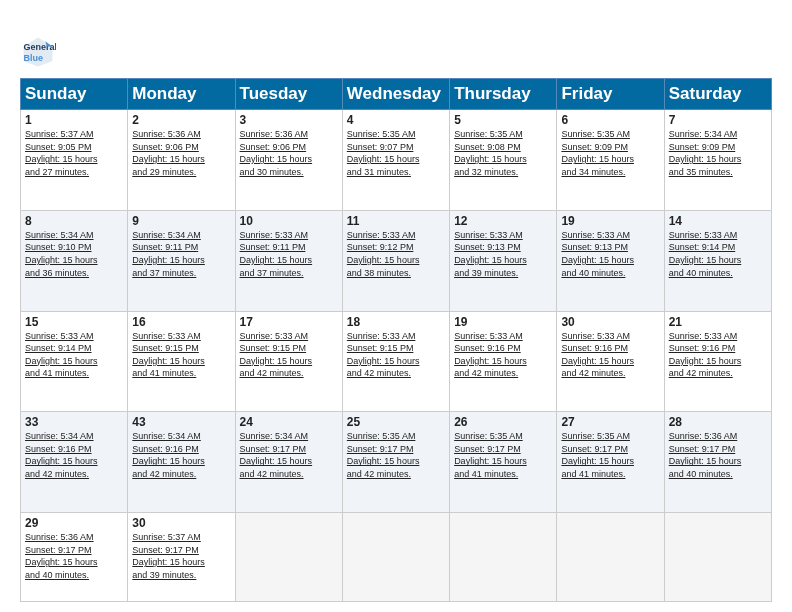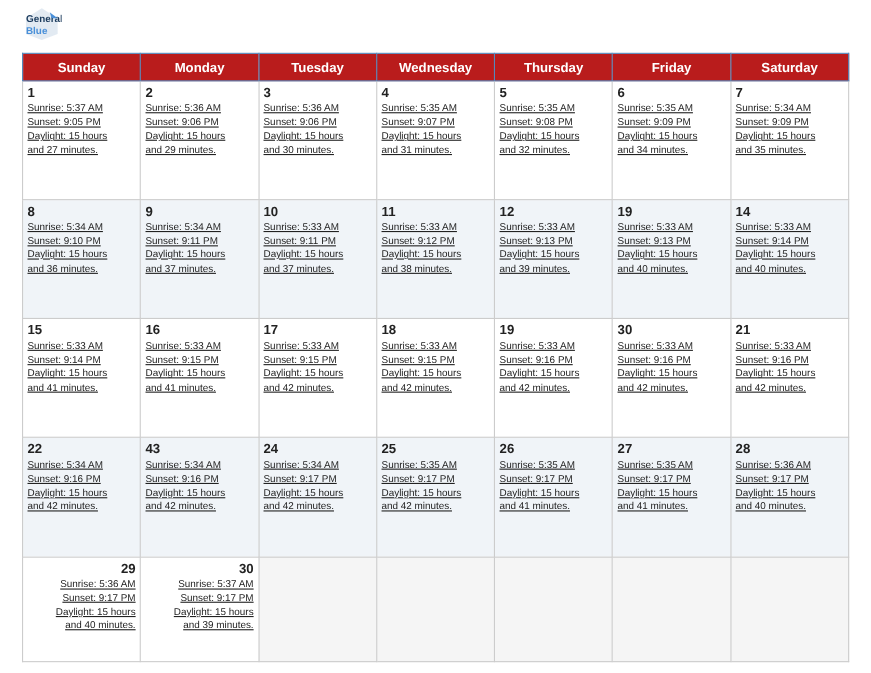--- a/index.html
+++ b/index.html
@@ -6,21 +6,21 @@
     body {
       font-family: Arial, sans-serif;
       background: #fff;
       width: 792px;
       height: 612px;
       overflow: hidden;
     }
     .page {
       width: 792px;
       height: 612px;
-      padding: 4px 20px 10px 20px;
+      padding: 34px 20px 10px 20px;
       display: flex;
       flex-direction: column;
     }
     .header {
       display: flex;
       justify-content: space-between;
       align-items: flex-start;
       margin-bottom: 8px;
     }
     .logo {
@@ -45,40 +45,39 @@
       color: #444;
     }
     .calendar {
       flex: 1;
       border: 1px solid #ccc;
       border-collapse: collapse;
       width: 100%;
       table-layout: fixed;
     }
     .calendar th {
-      background: #b91c1c;
+      background: #0369a1;
       color: #fff;
-      font-size: 12px;
+      font-size: 17px;
       font-weight: bold;
       padding: 5px 4px;
-      text-align: center;
+      text-align: left;
       border: 1px solid #5588bb;
     }
     .calendar td {
       vertical-align: top;
       border: 1px solid #ccc;
       padding: 3px 4px;
       font-size: 9.5px;
       color: #222;
       height: 82px;
       background: #fff;
     }
     .calendar tr:last-child td {
       height: 70px;
-      text-align: right;
     }
     .calendar td.empty {
       background: #f5f5f5;
     }
     .day-num {
       font-size: 12px;
       font-weight: bold;
       display: block;
       margin-bottom: 1px;
     }
@@ -276,21 +275,21 @@
           <td>
             <span class="day-num">21</span>
             <div class="day-info" style="white-space: pre-line;">Sunrise: 5:33 AM
 Sunset: 9:16 PM
 Daylight: 15 hours
 and 42 minutes.</div>
           </td>
         </tr>
         <tr class="row-shaded">
           <td>
-            <span class="day-num">22</span>
+            <span class="day-num">33</span>
             <div class="day-info" style="white-space: pre-line;">Sunrise: 5:34 AM
 Sunset: 9:16 PM
 Daylight: 15 hours
 and 42 minutes.</div>
           </td>
           <td>
             <span class="day-num">43</span>
             <div class="day-info" style="white-space: pre-line;">Sunrise: 5:34 AM
 Sunset: 9:16 PM
 Daylight: 15 hours

